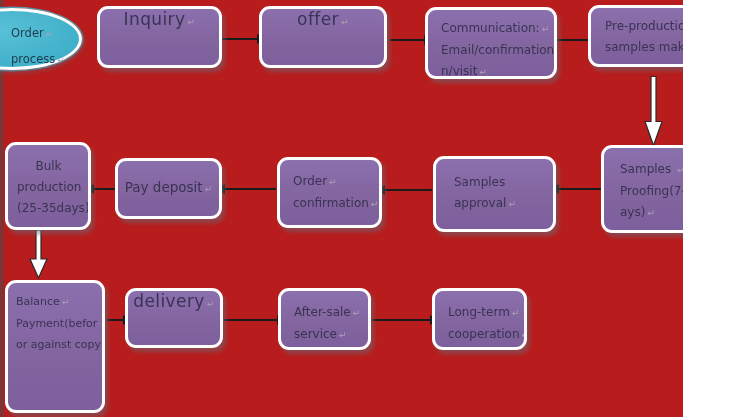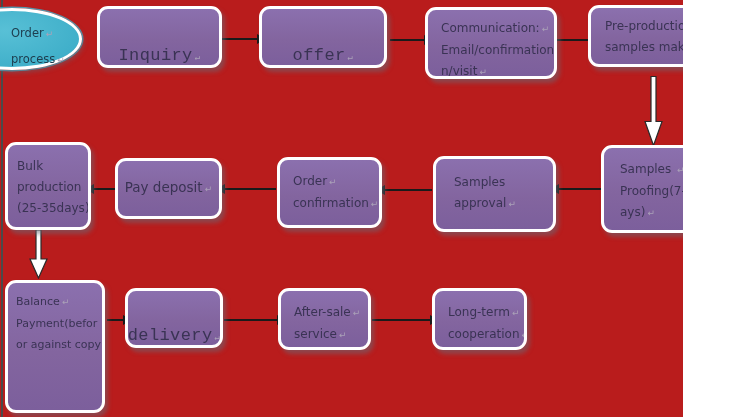--- a/index.html
+++ b/index.html
@@ -16,21 +16,21 @@
   
   .node{
     position:absolute;box-sizing:border-box;z-index:2;
     background:linear-gradient(180deg,#8b70ae 0%,#83659f 55%,#7c5f9c 100%);
     border:3px solid #ffffff;border-radius:11px;
     box-shadow:3px 4px 4px rgba(105,105,118,0.55);
     color:#3a3354;font-size:12px;overflow:hidden;
   }
   .ln{line-height:21px;white-space:nowrap;}
   .pm{color:#aba2b8;font-size:9px;margin-left:2px;}
-  .big{display:flex;align-items:flex-end;justify-content:center;font-size:17px;letter-spacing:.4px;font-family:Liberation Mono, monospace;}
+  .big{display:flex;align-items:flex-start;justify-content:center;font-size:17px;letter-spacing:.4px;}
   .big .ln{line-height:normal;}
   .centered{display:flex;align-items:center;justify-content:center;}
   
   .start{
     position:absolute;box-sizing:border-box;z-index:3;
     left:-58px;top:8px;width:140px;height:62px;border-radius:50%;
     background:radial-gradient(ellipse at 45% 35%,#58c0d6 0%,#41b0ca 70%,#3aa9c4 100%);
     border:3px solid #ffffff;
     box-shadow:2px 3px 4px rgba(100,100,112,0.5),0 0 0 1.5px rgba(68,174,200,0.85);
     color:#1d3d4e;font-size:11.5px;
@@ -39,21 +39,21 @@
   .start-label .ln{line-height:25px;}
   
   #n-inquiry{left:97px;top:6px;width:125px;height:62px;}
   #n-offer{left:259px;top:6px;width:128px;height:62px;}
   #n-communication{left:425px;top:7px;width:132px;height:72px;padding:8px 8px 0 13px;}
   #n-preproduction{left:588px;top:5px;width:130px;height:62px;padding:8px 0 0 14px;}
   #n-proofing{left:601px;top:145px;width:128px;height:88px;padding:11px 0 0 16px;}
   #n-approval{left:433px;top:156px;width:123px;height:76px;padding:13px 0 0 18px;}
   #n-confirmation{left:277px;top:157px;width:105px;height:71px;padding:11px 0 0 13px;}
   #n-paydeposit{left:115px;top:158px;width:107px;height:61px;font-size:13.5px;align-items:center;}
-  #n-bulk{left:5px;top:142px;width:86px;height:88px;padding:11px 8px 0 9px;}
+  #n-bulk{left:5px;top:142px;width:86px;height:88px;padding:11px 8px 0 9px;text-align:center;}
   #n-balance{left:5px;top:280px;width:100px;height:133px;padding:8px 0 12px 8px;font-size:11px;}
   #n-delivery{left:125px;top:288px;width:98px;height:60px;}
   #n-aftersale{left:278px;top:288px;width:93px;height:62px;padding:11px 0 0 13px;}
   #n-longterm{left:432px;top:288px;width:95px;height:62px;padding:11px 0 0 13px;}
   
   .ar{position:absolute;height:2px;background:#1a1a1a;z-index:1;}
   .ar.r::after{
     content:"";position:absolute;right:-8px;top:-4px;width:0;height:0;
     border-left:9px solid #1a1a1a;border-top:5px solid transparent;border-bottom:5px solid transparent;
   }

